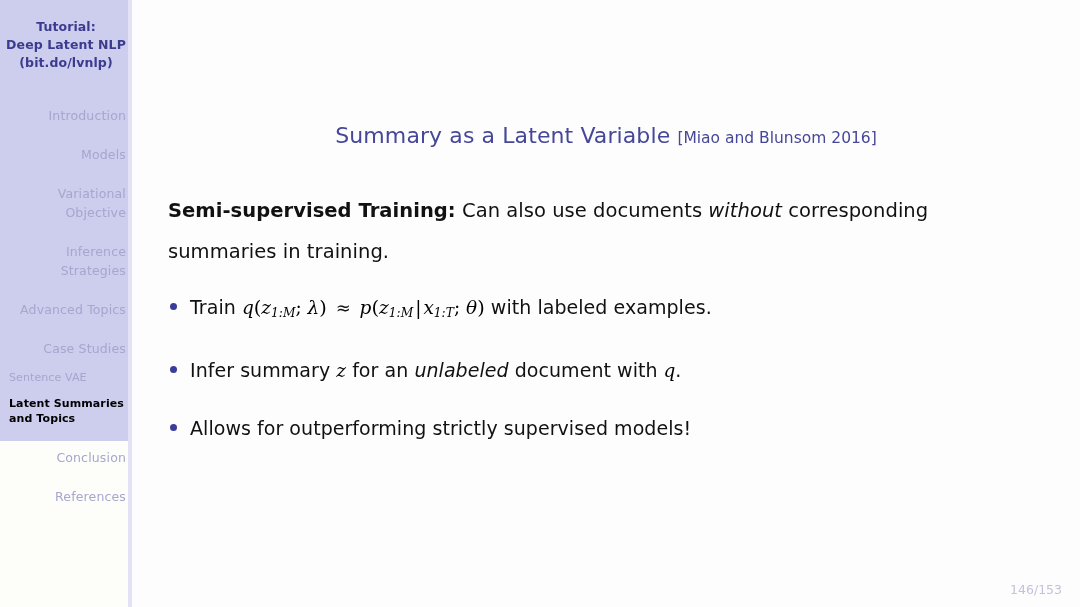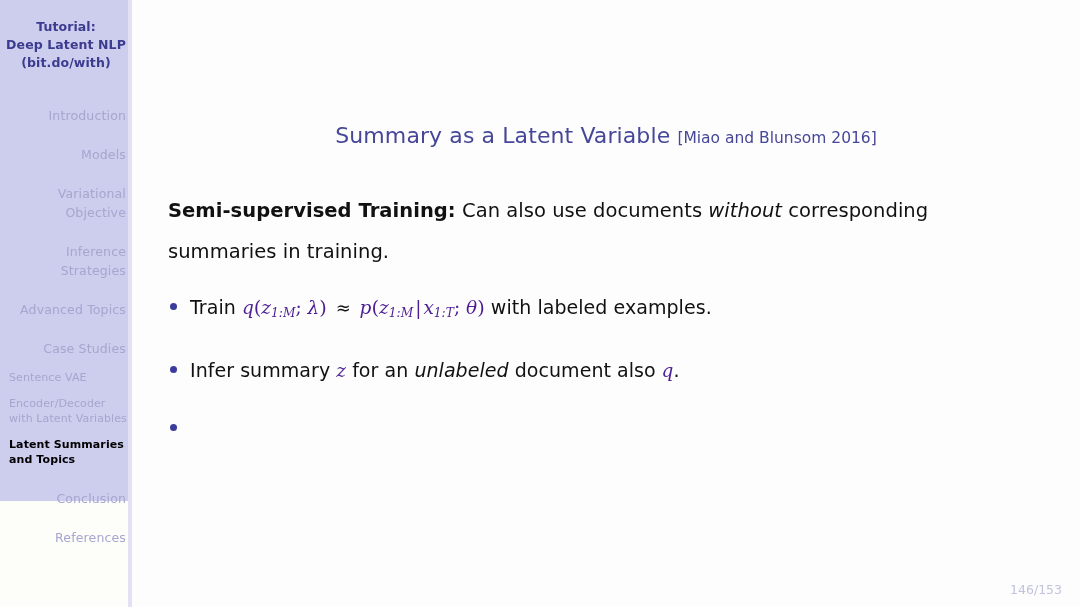--- a/index.html
+++ b/index.html
@@ -18,21 +18,21 @@
     width: 1080px;
     height: 607px;
     background: #fdfdfa;
     display: flex;
   }
 
   
   #sidebar {
     width: 132px;
     min-width: 132px;
-    height: 501px;
+    height: 441px;
     background: #cdcdee;
     position: relative;
     box-sizing: border-box;
   }
   #sidebar-edge {
     position: absolute;
     right: 0;
     top: 0;
     width: 4px;
     height: 607px;
@@ -128,21 +128,21 @@
     border-radius: 50%;
     background: #3b3b9c;
   }
   .i { font-style: italic; }
 
   
   .m {
     font-family: "DejaVu Serif", serif;
     font-style: italic;
     font-size: 18.5px;
-    color: #4c1d95;
+    color: #000000;
     letter-spacing: 0;
   }
   .m sub {
     font-size: 0.66em;
     font-style: italic;
     vertical-align: -0.26em;
     letter-spacing: 0;
   }
   .m .par { font-style: normal; font-size: 1.05em; }
   .m .bar {
@@ -168,40 +168,39 @@
 </head>
 <body>
 
 <div id="slide">
 
   <nav id="sidebar">
 
     <div class="side-title">
       <div>Tutorial:</div>
       <div>Deep Latent NLP</div>
-      <div>(bit.do/with)</div>
+      <div>(bit.do/lvnlp)</div>
     </div>
 
     <div class="toc">
 
       <div class="toc-section">Introduction</div>
 
       <div class="toc-section">Models</div>
 
       <div class="toc-section">Variational Objective</div>
 
       <div class="toc-section">Inference Strategies</div>
 
       <div class="toc-section">Advanced Topics</div>
 
       <div class="toc-section" style="margin-bottom:12px;">Case Studies</div>
 
       <div class="toc-sub">Sentence VAE</div>
 
-      <div class="toc-sub">Encoder/Decoder with Latent Variables</div>
 
       <div class="toc-sub current" style="margin-bottom:22px;">Latent Summaries and Topics</div>
 
       <div class="toc-section">Conclusion</div>
 
       <div class="toc-section">References</div>
 
     </div>
 
     <div id="sidebar-edge"></div>
@@ -226,26 +225,27 @@
         <span class="m">q<span class="par">(</span>z<sub>1:<i>M</i></sub><span class="semi">;</span>&nbsp;λ<span class="par">)</span></span><span class="approx">&nbsp;≈&nbsp;</span><span class="m">p<span class="par">(</span>z<sub>1:<i>M</i></sub><span class="bar">|</span>x<sub>1:<i>T</i></sub><span class="semi">;</span>&nbsp;θ<span class="par">)</span></span>
         <span>with labeled examples.</span>
       </li>
 
       <li>
         <span class="dot"></span>
         <span>Infer summary</span>
         <span class="m">z</span>
         <span>for an</span>
         <span class="i">unlabeled</span>
-        <span>document also</span><span class="m">&nbsp;q</span><span>.</span>
+        <span>document with</span><span class="m">&nbsp;q</span><span>.</span>
       </li>
 
 
       <li>
         <span class="dot"></span>
+        <span>Allows for outperforming strictly supervised models!</span>
       </li>
 
     </ul>
 
     <div id="pagenum">146/153</div>
 
   </main>
 </div>
 
 </body></html>

